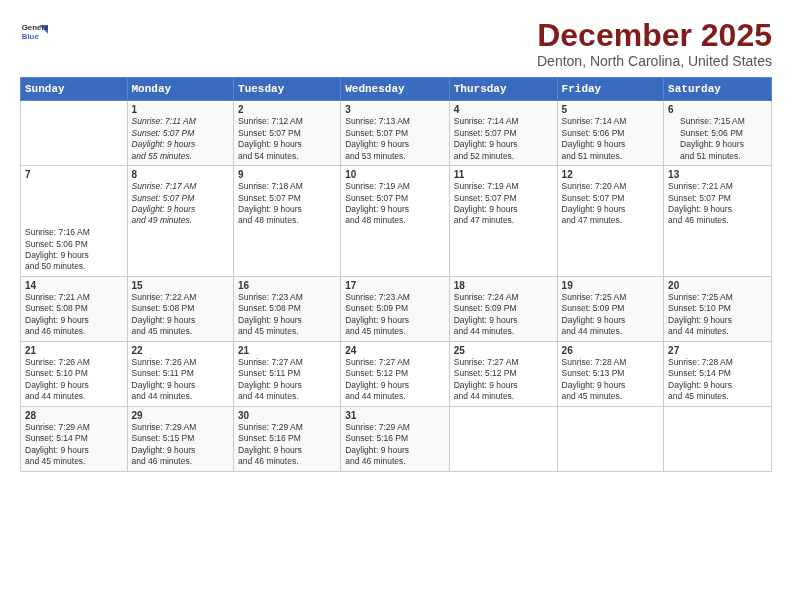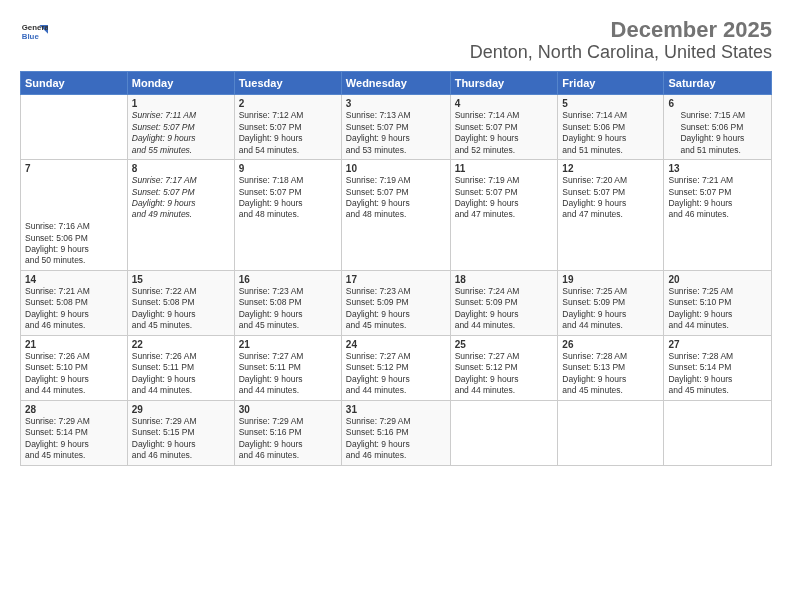--- a/index.html
+++ b/index.html
@@ -28,42 +28,43 @@
       gap: 4px;
     }
     .logo-icon {
       width: 28px;
       height: 28px;
     }
     .title-block {
       text-align: right;
     }
     .month-title {
-      font-size: 22px;
+      font-size: 32px;
       font-weight: bold;
-      color: #737373;
+      color: #7f1d1d;
       line-height: 1.1;
     }
     .location {
-      font-size: 18px;
+      font-size: 14px;
       color: #555;
     }
     table {
       width: 100%;
       border-collapse: collapse;
       font-size: 9.5px;
     }
     thead tr th {
       background: #3a6bbf;
       color: #fff;
       font-weight: bold;
       font-size: 11px;
       padding: 5px 4px;
       text-align: left;
       border: 1px solid #5585cc;
+      font-family: Liberation Mono, monospace;
     }
     tbody tr td {
       border: 1px solid #ccc;
       vertical-align: top;
       padding: 3px 4px;
       width: 113px;
       min-height: 72px;
       background: #fff;
     }
     tbody tr:nth-child(odd) td {

